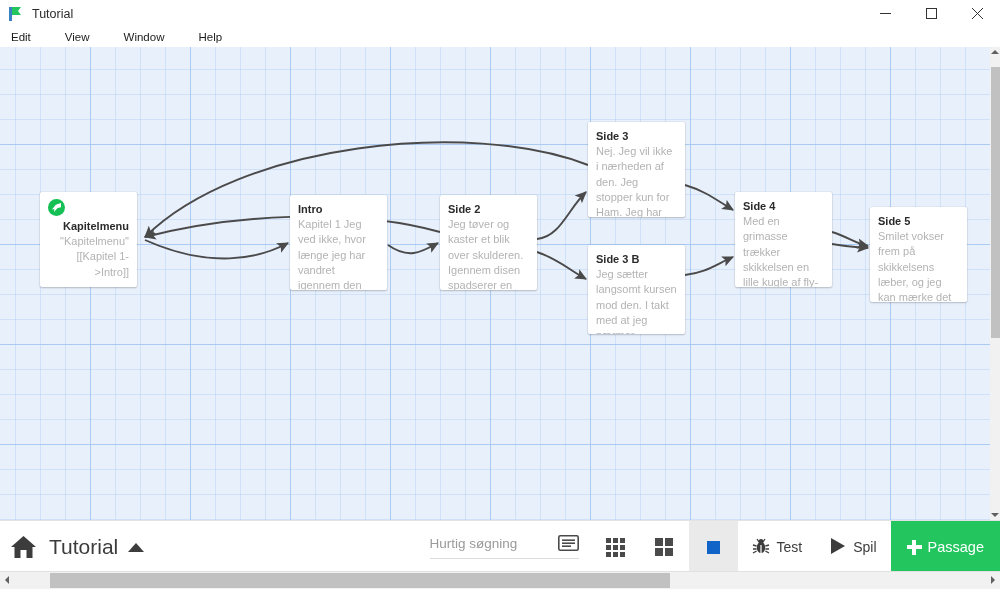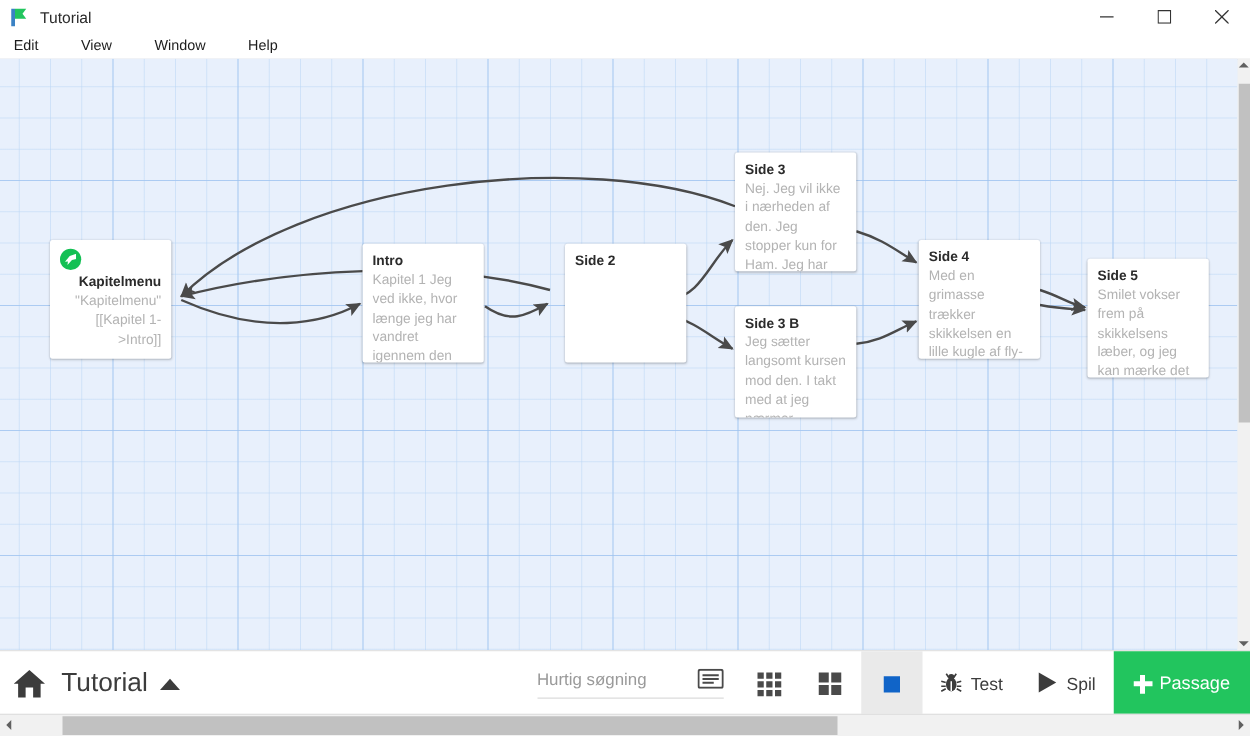--- a/index.html
+++ b/index.html
@@ -344,22 +344,23 @@
     <div id="passage-layer">
         <div class="passage" style="left: 40px; top: 145px; width: 97px; height: 95px; text-align: right;">
           <div class="start-badge"></div>
           <div class="p-title">Kapitelmenu</div>
           <div class="p-excerpt">"Kapitelmenu" [[Kapitel 1-&gt;Intro]]</div>
         </div>
         <div class="passage" style="left: 290px; top: 148px; width: 97px; height: 95px;">
           <div class="p-title">Intro</div>
           <div class="p-excerpt">Kapitel 1 Jeg ved ikke, hvor længe jeg har vandret igennem den</div>
         </div>
-        <div class="passage" style="left: 452px; top: 148px; width: 97px; height: 95px;">
+        <div class="passage" style="left: 440px; top: 148px; width: 97px; height: 95px;">
           <div class="p-title">Side 2</div>
+          <div class="p-excerpt">Jeg tøver og kaster et blik over skulderen. Igennem disen spadserer en</div>
         </div>
         <div class="passage" style="left: 588px; top: 75px; width: 97px; height: 95px;">
           <div class="p-title">Side 3</div>
           <div class="p-excerpt">Nej. Jeg vil ikke i nærheden af den. Jeg stopper kun for Ham. Jeg har</div>
         </div>
         <div class="passage" style="left: 588px; top: 198px; width: 97px; height: 89px;">
           <div class="p-title">Side 3 B</div>
           <div class="p-excerpt">Jeg sætter langsomt kursen mod den. I takt med at jeg nærmer</div>
         </div>
         <div class="passage" style="left: 735px; top: 145px; width: 97px; height: 95px;">

